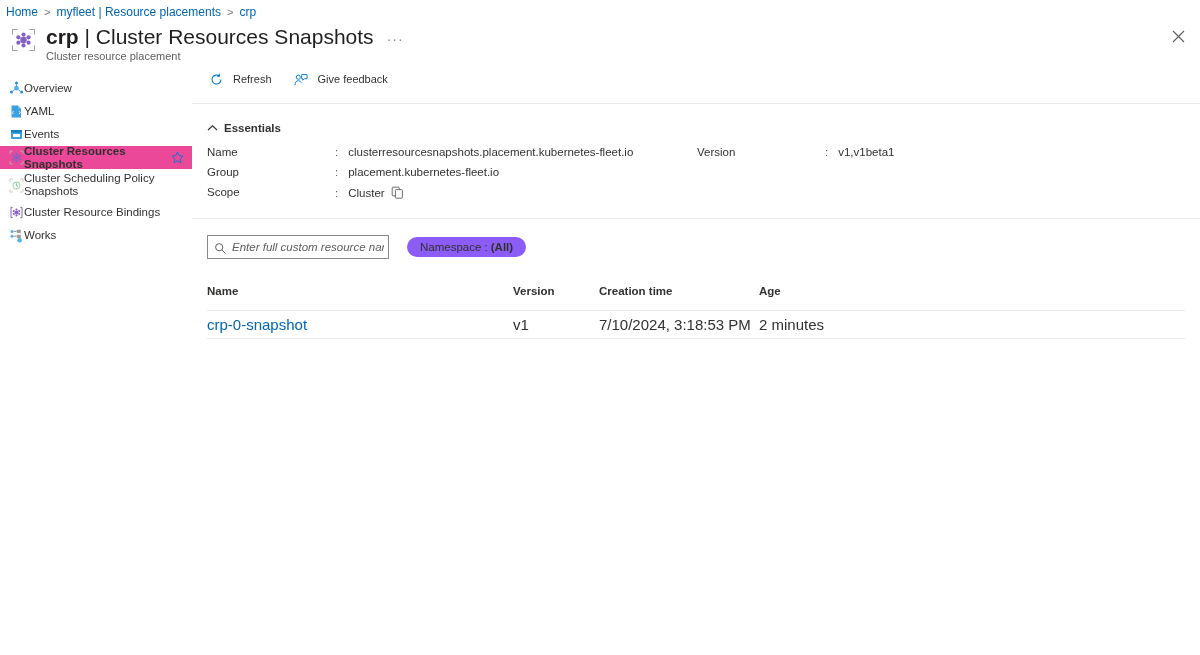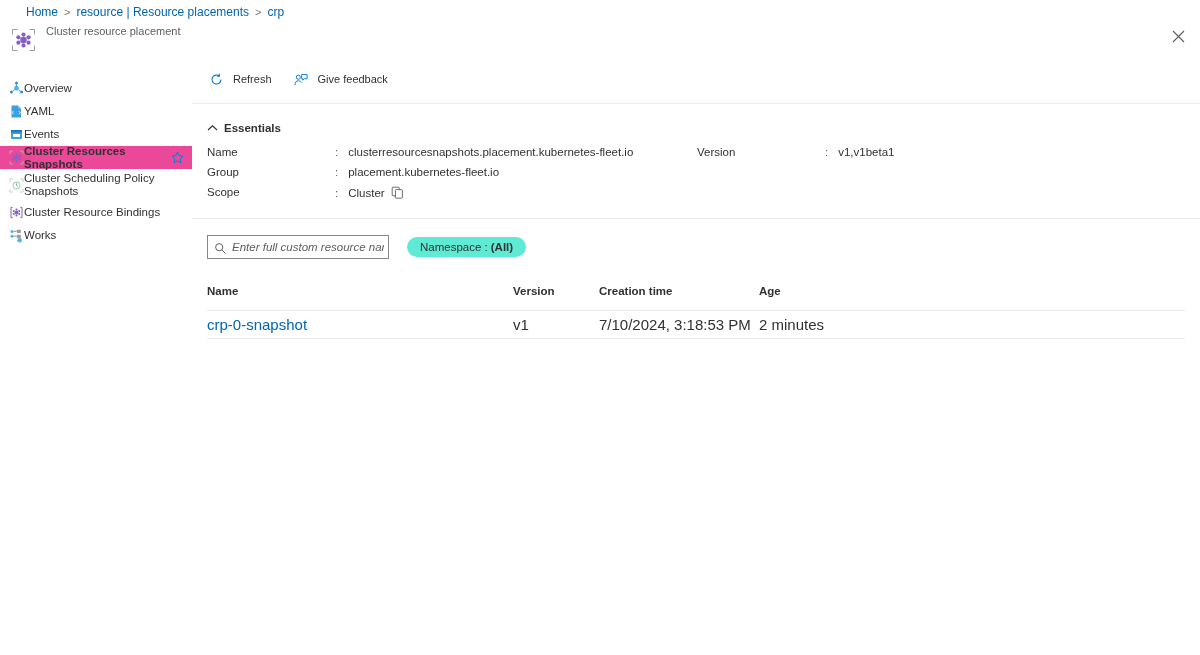--- a/index.html
+++ b/index.html
@@ -8,21 +8,21 @@
     width: 1200px; height: 655px;
     background: #ffffff;
     font-family: "Liberation Sans", sans-serif;
     color: #323130;
     overflow: hidden;
   }
   .page { position: relative; width: 1200px; height: 655px; }
 
   
   .breadcrumb {
-    position: absolute; left: 26px; top: 5px;
+    position: absolute; left: 6px; top: 5px;
     font-size: 12px; color: #0065b3;
     display: flex; align-items: center; gap: 6px;
     white-space: nowrap;
   }
   .breadcrumb .crumb { color: #0065b3; cursor: pointer; }
   .breadcrumb .crumb.last { color: #0065b3; }
   .breadcrumb .sep { color: #797775; font-size: 11px; }
 
   
   .title-row {
@@ -135,21 +135,21 @@
     background: #fff; display: flex; align-items: center; padding-left: 24px;
   }
   .filter-search .mag { position: absolute; left: 6px; top: 5px; width: 13px; height: 13px; }
   .filter-search input {
     border: none; outline: none; width: 152px; height: 20px;
     font-family: "Liberation Sans", sans-serif; font-size: 11.5px;
     font-style: italic; color: #605e5c; background: transparent; padding: 0;
   }
   .filter-search input::placeholder { color: #605e5c; opacity: 1; font-style: italic; }
   .ns-pill {
-    background: #5eead4; color: #323130; font-size: 11.5px;
+    background: #8b5cf6; color: #323130; font-size: 11.5px;
     border-radius: 12px; padding: 4px 13px; cursor: pointer;
     display: flex; align-items: center; gap: 3px; white-space: nowrap;
   }
   .ns-pill b { font-weight: 700; }
 
   
   .table { margin-top: 26px; padding: 0 15px 0 15px; }
   .thead {
     display: flex; height: 26px; align-items: flex-start;
     border-bottom: 1px solid #edebe9; padding-bottom: 8px;
@@ -167,21 +167,21 @@
   .c-age  { width: 120px; }
 </style>
 </head>
 <body>
 
 <div class="page">
 
   <div class="breadcrumb">
     <span class="crumb">Home</span>
     <span class="sep">&gt;</span>
-    <span class="crumb">resource | Resource placements</span>
+    <span class="crumb">myfleet | Resource placements</span>
     <span class="sep">&gt;</span>
     <span class="crumb last">crp</span>
   </div>
 
   <div class="title-row">
     <div class="res-icon">
       <svg width="26" height="28" viewBox="0 0 26 28">
         <g stroke="#9b9b9b" stroke-width="1" fill="none">
           <path d="M1.5 7.5 L1.5 2.5 L6.5 2.5"></path>
           <path d="M18.5 2.5 L23.5 2.5 L23.5 7.5"></path>
@@ -193,20 +193,24 @@
           <circle cx="0" cy="-5.4" r="2.1" fill="#8661c5"></circle>
           <circle cx="0" cy="5.4" r="2.1" fill="#8661c5"></circle>
           <circle cx="-5.1" cy="-2.7" r="2.1" fill="#8661c5"></circle>
           <circle cx="5.1" cy="-2.7" r="2.1" fill="#8661c5"></circle>
           <circle cx="-5.1" cy="2.7" r="2.1" fill="#8661c5"></circle>
           <circle cx="5.1" cy="2.7" r="2.1" fill="#8661c5"></circle>
         </g>
       </svg>
     </div>
     <div class="title-texts">
+      <div class="title-line">
+        <div class="page-title"><b>crp</b><span> | Cluster Resources Snapshots</span></div>
+        <div class="ellipsis-btn">···</div>
+      </div>
       <div class="subtitle">Cluster resource placement</div>
     </div>
   </div>
 
   <div class="close-btn">
     <svg width="13" height="13" viewBox="0 0 13 13">
       <path d="M1 1 L12 12 M12 1 L1 12" stroke="#605e5c" stroke-width="1.1" fill="none"></path>
     </svg>
   </div>
 

